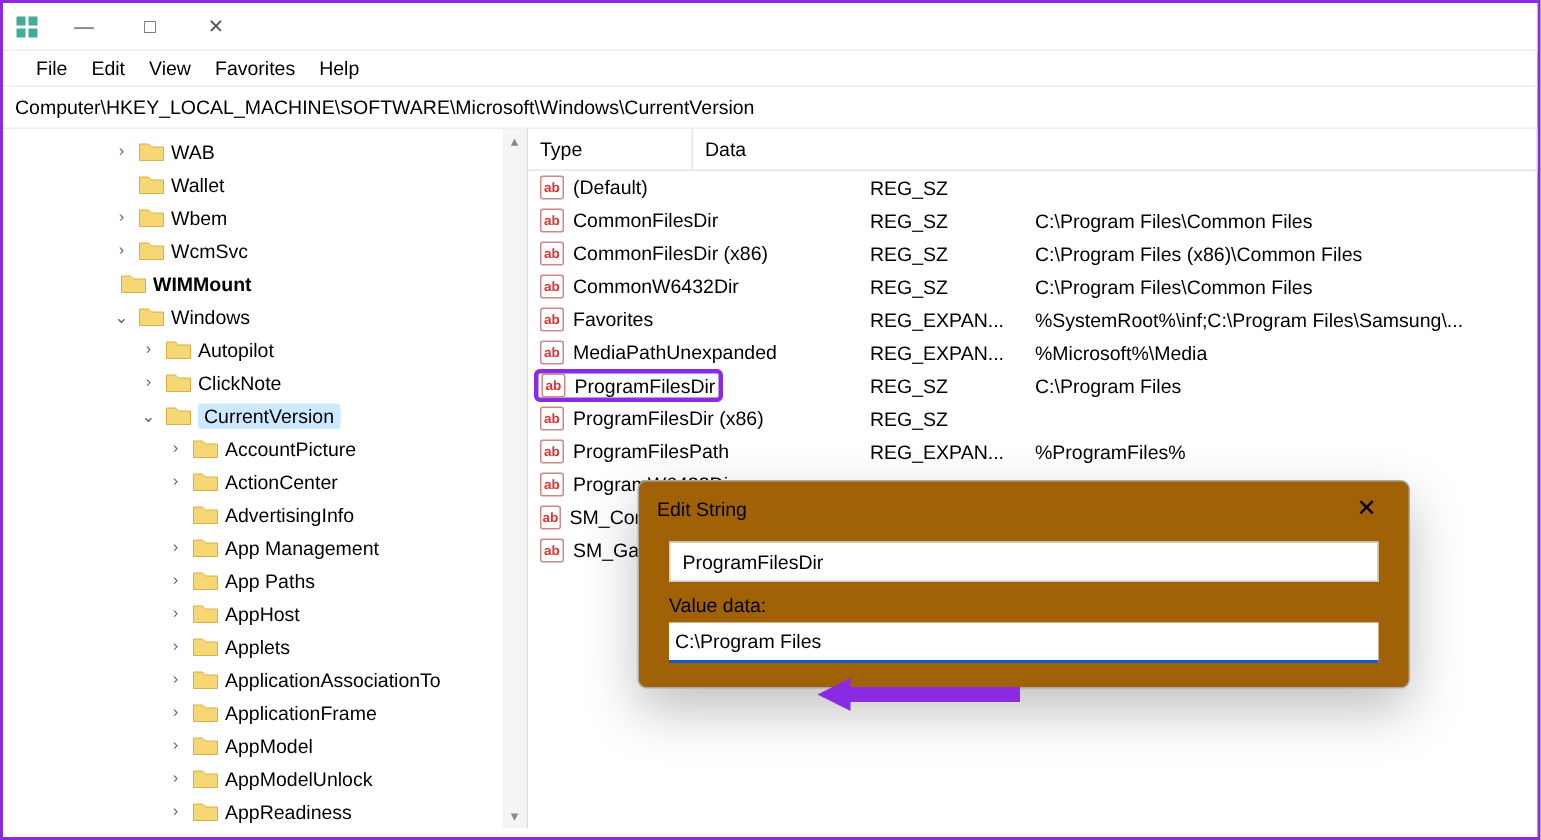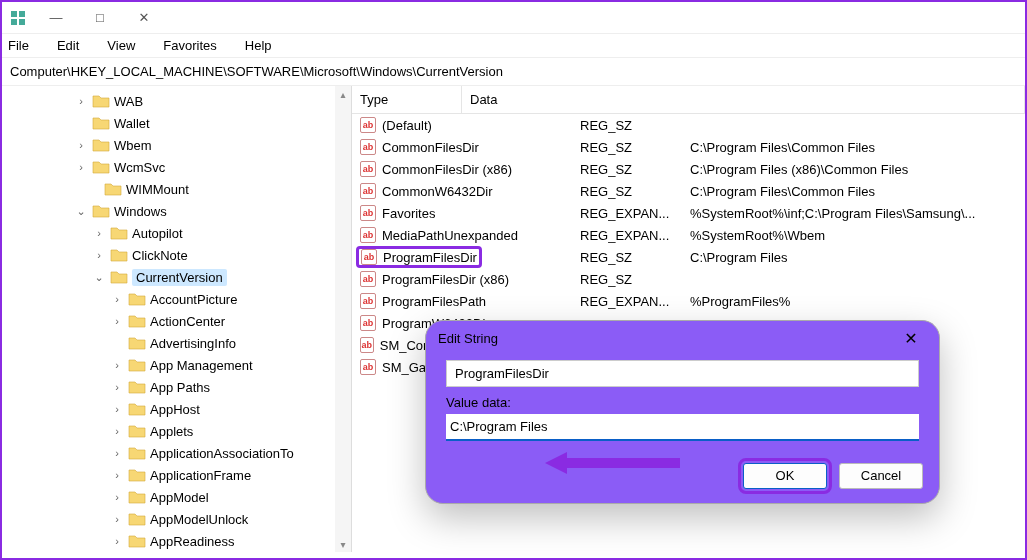--- a/index.html
+++ b/index.html
@@ -2,43 +2,43 @@
 <html><head>
 <meta charset="utf-8">
 <style>
 :root{--bg:#fff;--border:#ccc;--sel:#cde8ff;--folder:#f7d774;--folderline:#d4a73a;--hdr:#f0f0f0;--purple:#8a2be2;--text:#000;--gray:#555}
 *{box-sizing:border-box;font-family:"Segoe UI",Tahoma,sans-serif;font-size:13px}
 body{margin:0;background:#fff;color:#000;overflow:hidden;width:1027px;height:560px;border:2px solid var(--purple)}
 .titlebar{display:flex;align-items:center;height:32px;padding:0 8px;background:#fff;border-bottom:1px solid #eee}
 .titlebar .appicon{width:16px;height:16px;margin-right:8px}
 .titlebar .title{flex:1}
 .winbtn{width:44px;height:30px;display:flex;align-items:center;justify-content:center;color:#555}
-.menubar{display:flex;gap:28px;padding:4px 6px}
+.menubar{display:flex;gap:16px;padding:4px 22px}
 .menubar span{color:#000}
 .pathbar{padding:6px 8px;border-top:1px solid #eee;border-bottom:1px solid #eee}
 .main{display:flex;height:calc(100% - 32px - 28px - 30px)}
 .tree{width:350px;border-right:1px solid #ddd;overflow:hidden;padding:4px 0;position:relative}
 .treescroll{position:absolute;right:0;top:0;bottom:0;width:16px;background:#f5f5f5;display:flex;flex-direction:column}
 .treescroll .arr{height:16px;display:flex;align-items:center;justify-content:center;color:#888;font-size:10px}
 .node{display:flex;align-items:center;height:22px;white-space:nowrap}
 .exp{width:14px;text-align:center;color:#666;font-size:11px}
 .folder{width:18px;height:14px;margin:0 4px}
 .node-label.sel{background:var(--sel);padding:1px 4px;border-radius:2px}
 .list{flex:1;position:relative}
 .listhdr{display:flex;border-bottom:1px solid #e5e5e5;background:#fff}
 .col{padding:6px 8px;border-right:1px solid #e5e5e5}
 .col.name{width:220px}.col.type{width:110px}.col.data{flex:1}
 .row{display:flex;align-items:center;height:22px}
 .cell{padding:0 8px}
-.cell.name{width:220px;display:flex;align-items:flex-end;gap:6px}
+.cell.name{width:220px;display:flex;align-items:flex-start;gap:6px}
 .cell.type{width:110px}.cell.data{flex:1}
 .valicon{width:16px;height:16px;border:1px solid #c88;border-radius:2px;display:flex;align-items:center;justify-content:center;background:#fff}
 .valicon span{font-size:9px;color:#d33;font-weight:bold}
 .hl{border:3px solid var(--purple);border-radius:4px;margin:-2px 0 -2px -4px;padding:0 2px}
-.dialog{position:absolute;left:425px;top:320px;width:515px;background:#8b5cf6;border:1px solid #aaa;border-radius:18px;box-shadow:0 14px 36px rgba(0,0,0,0.25)}
+.dialog{position:absolute;left:425px;top:320px;width:515px;background:#a16207;border:1px solid #aaa;border-radius:6px;box-shadow:0 14px 36px rgba(0,0,0,0.25)}
 .dlgtitle{display:flex;align-items:center;padding:8px 12px}
 .dlgtitle .t{flex:1}
 .dlgclose{width:32px;text-align:center;font-size:16px}
 .dlgbody{padding:4px 20px 16px}
 .lbl{margin:8px 0 4px}
 .ro-input{background:#fff;border:1px solid #ccc;padding:5px 8px}
 .txt-input{background:#fff;border:none;border-bottom:2px solid #0a5fc7;padding:5px 4px;width:100%;outline:none}
 .dlgbtns{display:flex;gap:12px;justify-content:flex-end;padding:6px 16px 14px}
 .btn{width:84px;height:26px;background:#fdfdfd;border:1px solid #bbb;border-radius:3px;text-align:center;line-height:24px}
 .btn.ok{outline:3px solid var(--purple);outline-offset:2px;border:1px solid #0a5fc7}
@@ -93,21 +93,21 @@
         </svg>
         <span class="node-label">Wbem</span>
       </div>
       <div class="node" style="padding-left: 72px;">
         <span class="exp">›</span>
         <svg class="folder" viewBox="0 0 18 14">
           <path d="M1 2h6l2 2h8v9H1z" fill="#f7d774" stroke="#d4a73a" stroke-width="0.6"></path>
         </svg>
         <span class="node-label">WcmSvc</span>
       </div>
-      <div class="node" style="padding-left: 84px;">
+      <div class="node" style="padding-left: 60px; font-weight: bold;">
         <span class="exp"></span>
         <svg class="folder" viewBox="0 0 18 14">
           <path d="M1 2h6l2 2h8v9H1z" fill="#f7d774" stroke="#d4a73a" stroke-width="0.6"></path>
         </svg>
         <span class="node-label">WIMMount</span>
       </div>
       <div class="node" style="padding-left: 72px;">
         <span class="exp">⌄</span>
         <svg class="folder" viewBox="0 0 18 14">
           <path d="M1 2h6l2 2h8v9H1z" fill="#f7d774" stroke="#d4a73a" stroke-width="0.6"></path>
@@ -281,21 +281,21 @@
           <div class="cell data">%SystemRoot%\inf;C:\Program Files\Samsung\...</div>
         </div>
         <div class="row">
           <div class="cell name">
             <span class="valicon">
               <span>ab</span>
             </span>
             <span>MediaPathUnexpanded</span>
           </div>
           <div class="cell type">REG_EXPAN...</div>
-          <div class="cell data">%SystemRoot%\Wbem</div>
+          <div class="cell data">%Microsoft%\Media</div>
         </div>
         <div class="row">
           <div class="cell name">
             <span class="hl" style="display:flex;align-items:center;gap:6px">
               <span class="valicon">
                 <span>ab</span>
               </span>
               <span>ProgramFilesDir</span>
             </span>
           </div>
@@ -358,23 +358,19 @@
 <div class="dialog">
   <div class="dlgtitle">
     <span class="t">Edit String</span>
     <span class="dlgclose">✕</span>
   </div>
   <div class="dlgbody">
     <div class="ro-input">ProgramFilesDir</div>
     <div class="lbl">Value data:</div>
     <input class="txt-input" value="C:\Program Files" style="">
   </div>
-  <div class="dlgbtns">
-    <div class="btn ok">OK</div>
-    <div class="btn">Cancel</div>
-  </div>
 </div>
 
 <div class="arrow">
   <svg width="140" height="30">
       <polygon points="0,11 22,0 22,6 135,6 135,16 22,16 22,22" fill="#8a2be2"></polygon>
     </svg>
 </div>
 
 </body></html>

